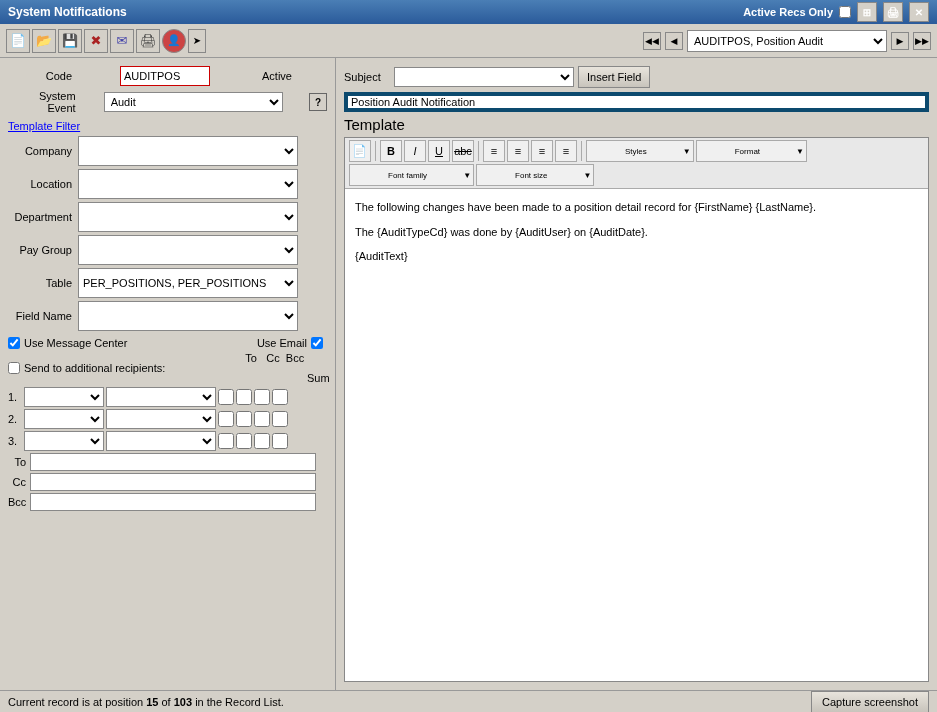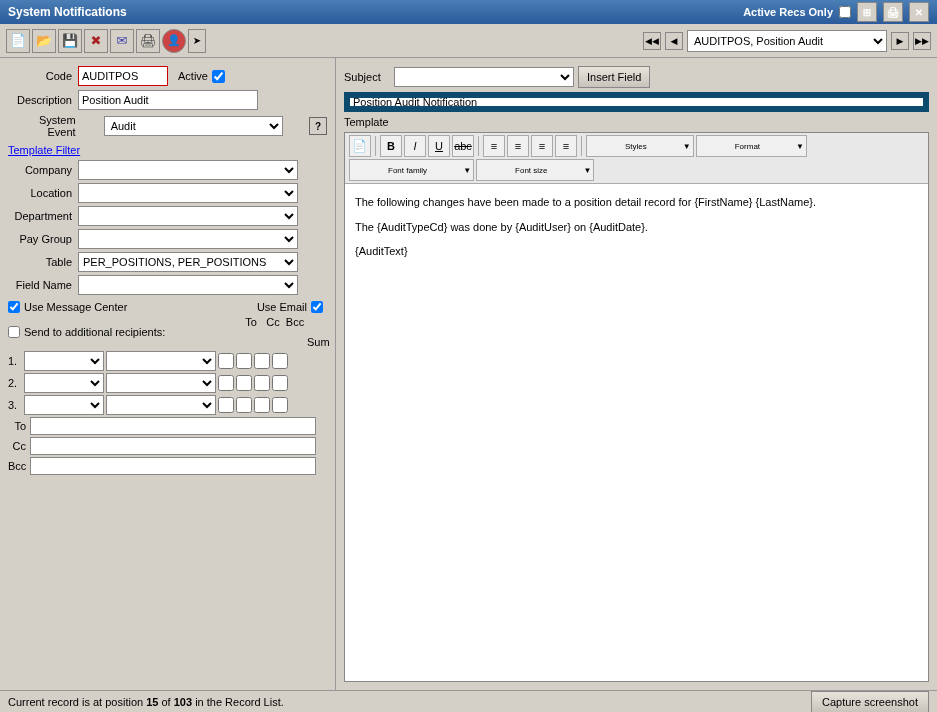--- a/index.html
+++ b/index.html
@@ -18,35 +18,35 @@
     .nav-select { height: 22px; border: 1px solid #888; background: white; font-size: 11px; padding: 0 2px; min-width: 200px; }
     .nav-arrow { width: 18px; height: 18px; background: #d4d0c8; border: 1px solid #888; display: inline-flex; align-items: center; justify-content: center; cursor: pointer; font-size: 9px; }
     
     
     .main-content { display: flex; height: calc(712px - 24px - 34px - 22px); }
     
     
     .left-panel { width: 336px; background: #d4d0c8; padding: 8px; border-right: 1px solid #999; overflow-y: auto; flex-shrink: 0; }
     
     
-    .form-row { display: flex; align-items: center; margin-bottom: 4px; }
+    .form-row { display: flex; align-items: center; margin-bottom: 4px; gap: 42px; }
     .form-label { font-size: 11px; color: #000; min-width: 70px; text-align: right; padding-right: 6px; }
     .form-input { height: 20px; border: 1px solid #888; background: white; font-size: 11px; padding: 0 3px; }
     .form-input-code { width: 90px; border: 1px solid #c00; background: white; }
     .form-input-desc { width: 180px; }
     .active-label { margin-left: 10px; font-size: 11px; }
     .active-check { margin-left: 4px; }
     
     select.form-select { height: 20px; border: 1px solid #888; background: white; font-size: 11px; padding: 0 2px; }
     
     .section-title { color: #00f; font-size: 11px; text-decoration: underline; cursor: pointer; margin: 6px 0 4px 0; }
     
     .filter-row { display: flex; align-items: center; margin-bottom: 3px; }
     .filter-label { font-size: 11px; min-width: 70px; text-align: right; padding-right: 6px; }
-    .filter-select { width: 220px; height: 20px; border: 1px solid #888; background: white; font-size: 11px; }
+    .filter-select { width: 220px; height: 30px; border: 1px solid #888; background: white; font-size: 11px; }
     
     .help-btn { width: 18px; height: 18px; background: #d4d0c8; border: 1px solid #666; font-size: 10px; cursor: pointer; display: inline-flex; align-items: center; justify-content: center; color: #000; font-weight: bold; margin-left: 4px; }
     
     
     .notif-section { margin-top: 6px; }
     .checkbox-row { display: flex; align-items: center; margin-bottom: 3px; }
     .checkbox-row input[type=checkbox] { width: 12px; height: 12px; margin-right: 4px; }
     .checkbox-row label { font-size: 11px; }
     .checkbox-row-right { margin-left: auto; display: flex; align-items: center; gap: 4px; }
     
@@ -62,23 +62,23 @@
     
     
     .right-panel { flex: 1; background: #d4d0c8; padding: 8px; display: flex; flex-direction: column; }
     
     .subject-row { display: flex; align-items: center; margin-bottom: 4px; }
     .subject-label { font-size: 11px; width: 50px; }
     .subject-dropdown { width: 180px; height: 20px; border: 1px solid #888; background: white; font-size: 11px; margin-right: 4px; }
     .insert-field-btn { height: 22px; border: 1px solid #888; background: linear-gradient(to bottom, #e8e4dc, #c8c4bc); font-size: 11px; cursor: pointer; padding: 0 8px; white-space: nowrap; }
     
     .subject-value-row { margin-bottom: 4px; }
-    .subject-value { width: 100%; height: 20px; border: 6px solid #0c4a6e; background: white; font-size: 11px; padding: 0 3px; }
-    
-    .template-label { font-size: 11px; margin-bottom: 4px; }
+    .subject-value { width: 100%; height: 20px; border: 4px solid #0c4a6e; background: white; font-size: 11px; padding: 0 3px; }
+    
+    .template-label { font-size: 15px; margin-bottom: 4px; }
     
     
     .template-editor { flex: 1; border: 1px solid #888; background: white; display: flex; flex-direction: column; }
     .editor-toolbar { background: #e8e8e8; border-bottom: 1px solid #aaa; padding: 2px 4px; display: flex; align-items: center; gap: 2px; flex-wrap: wrap; }
     .ed-btn { width: 22px; height: 22px; border: 1px solid #aaa; background: #f0f0f0; cursor: pointer; display: inline-flex; align-items: center; justify-content: center; font-size: 11px; }
     .ed-btn-bold { font-weight: bold; }
     .ed-btn-italic { font-style: italic; }
     .ed-btn-underline { text-decoration: underline; }
     .ed-separator { width: 1px; height: 20px; background: #aaa; margin: 0 2px; }
     .ed-dropdown { height: 22px; border: 1px solid #aaa; background: #f0f0f0; font-size: 11px; padding: 0 2px; min-width: 70px; display: inline-flex; align-items: center; justify-content: space-between; cursor: pointer; }
@@ -151,24 +151,20 @@
 
   <div class="left-panel">
 
     <div class="form-row">
       <span class="form-label">Code</span>
       <input type="text" class="form-input form-input-code" value="AUDITPOS" style="">
       <span class="active-label">Active</span>
       <input type="checkbox" class="active-check" checked="" style="">
     </div>
 
-    <div class="form-row">
-      <span class="form-label">Description</span>
-      <input type="text" class="form-input form-input-desc" value="Position Audit" style="">
-    </div>
 
     <div class="system-event-row">
       <span class="form-label">System Event</span>
       <select class="form-select" style="width:180px;">
         <option>Audit</option>
       </select>
       <div class="help-btn">?</div>
     </div>
 
     <div class="section-title">Template Filter</div>

